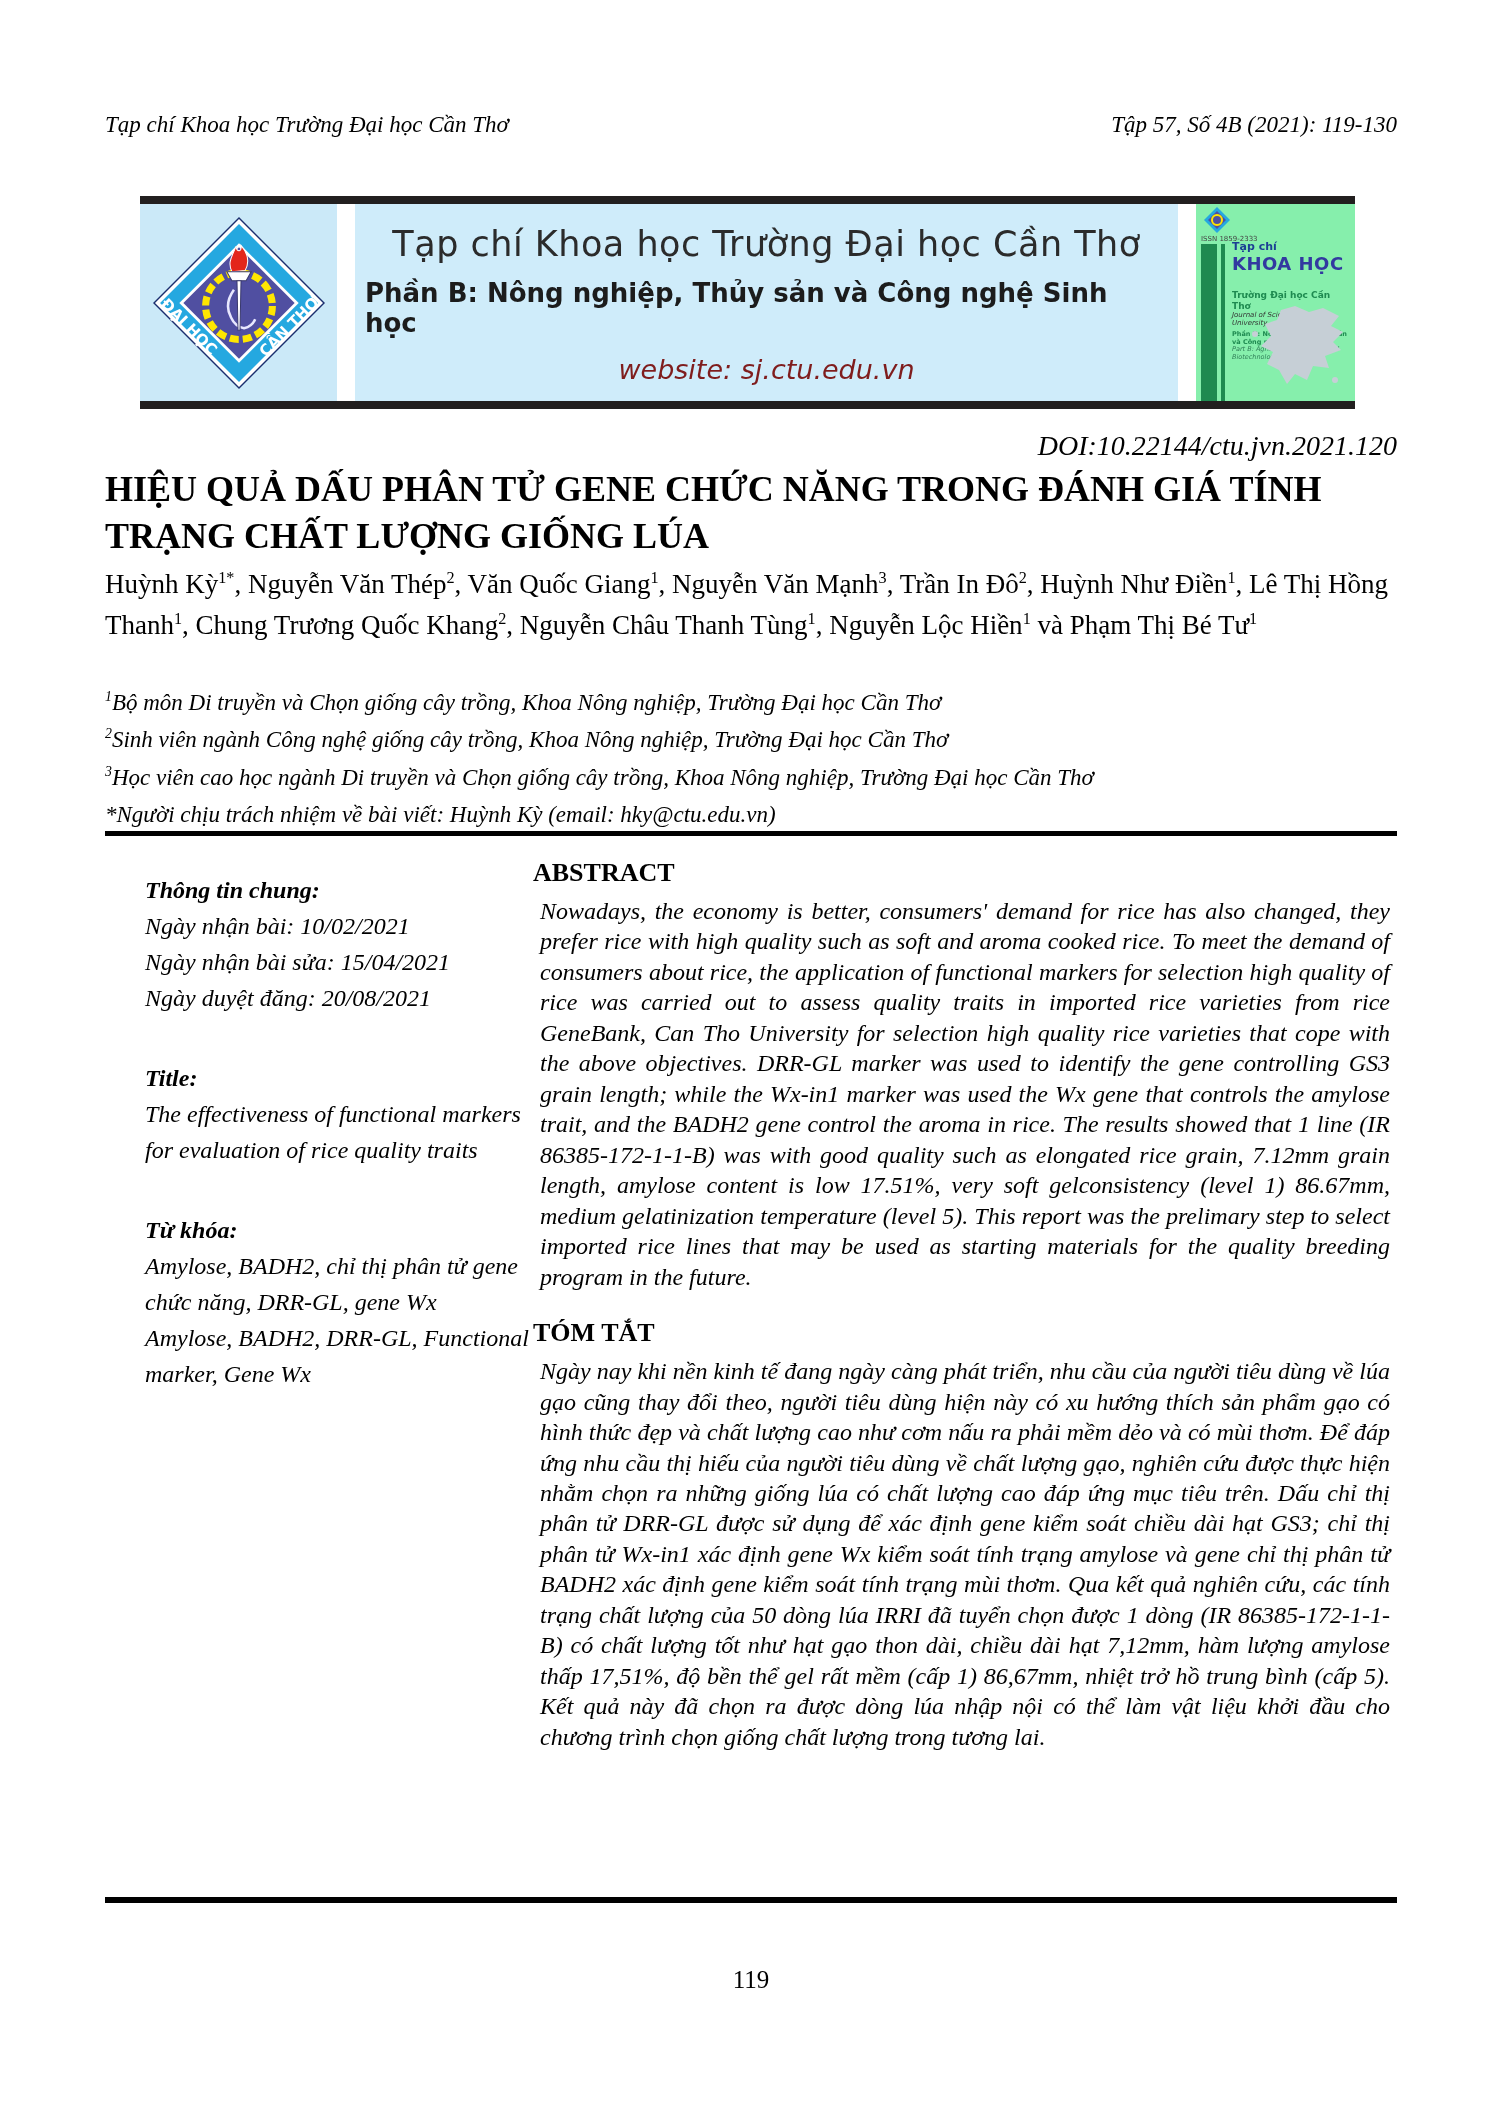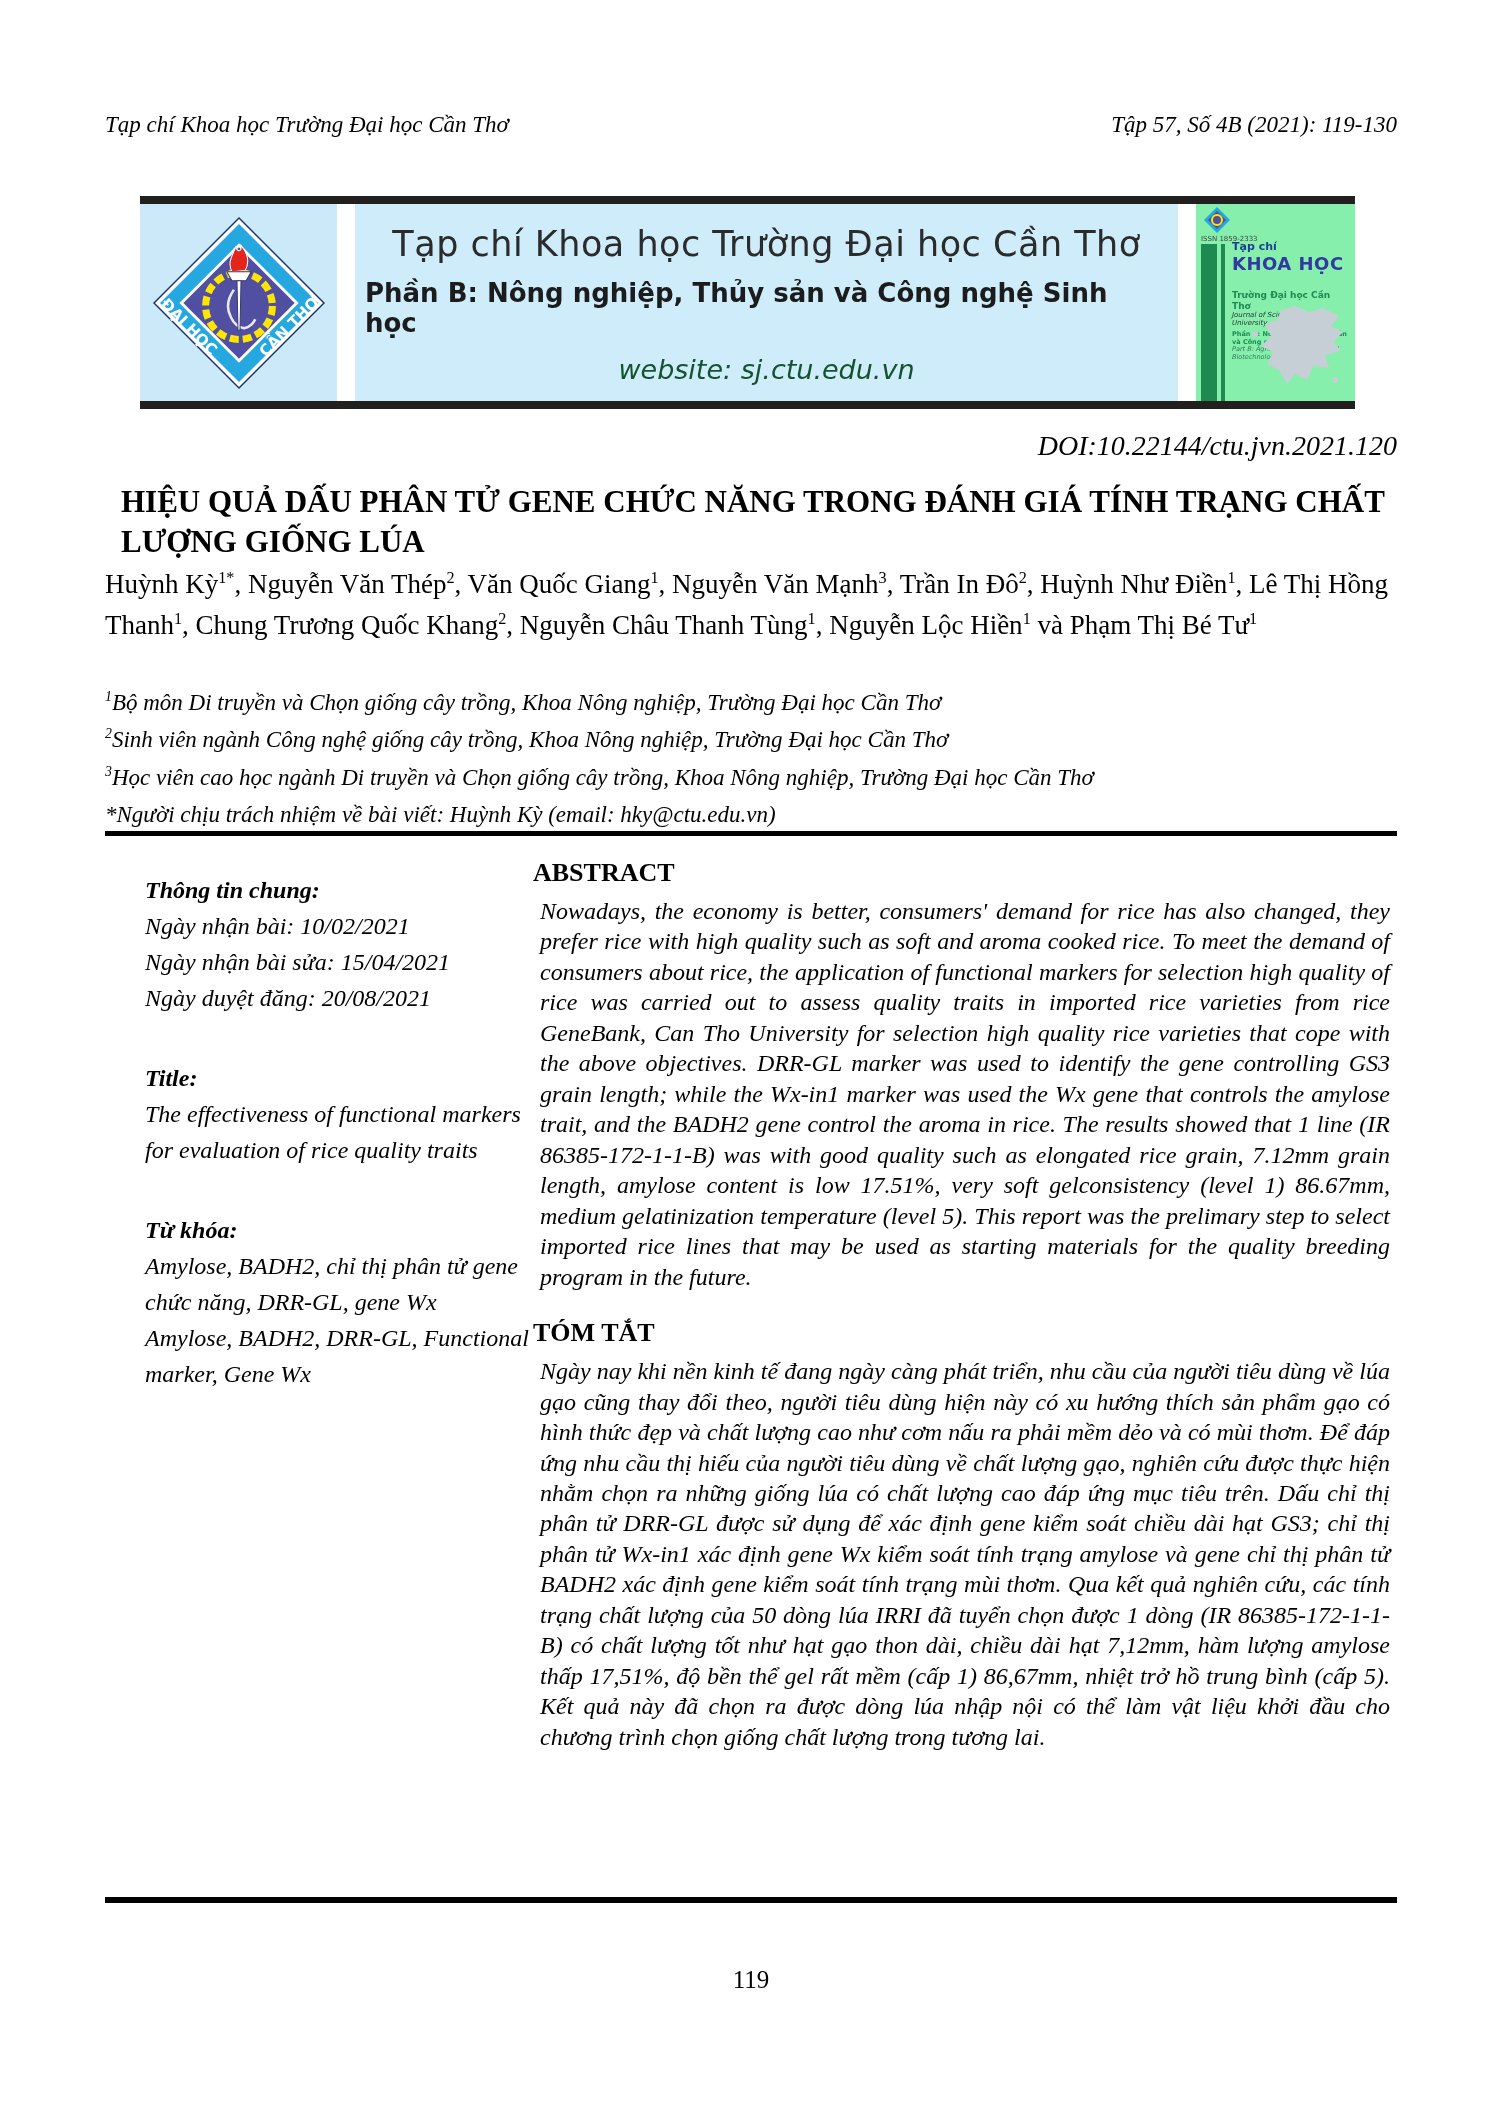--- a/index.html
+++ b/index.html
@@ -22,42 +22,42 @@
   .banner .bar{height:8px;background:#221f1f;}
   .banner-body{display:flex;height:197px;}
   .logo-panel{width:197px;background:#cbe9f8;display:flex;align-items:center;justify-content:center;}
   .panel-gap{width:18px;background:#ffffff;}
   .center-panel{
     flex:1;background:#cfecfa;display:flex;flex-direction:column;align-items:center;
     font-family:"DejaVu Sans",sans-serif;padding:20px 10px 16px;box-sizing:border-box;
   }
   .banner-journal{font-size:35px;color:#2b2b2b;letter-spacing:.5px;}
   .banner-section{font-size:26px;font-weight:bold;color:#1c1c1c;margin-top:14px;}
-  .banner-website{font-size:27px;font-style:italic;color:#14532d;margin-top:auto;}
+  .banner-website{font-size:27px;font-style:italic;color:#7f1d1d;margin-top:auto;}
 
   
   .cover-panel{width:159px;background:#86efac;position:relative;overflow:hidden;}
   .cover-issn{position:absolute;left:5px;top:31px;font-family:"DejaVu Sans",sans-serif;font-size:7px;color:#444;}
   .green-band{position:absolute;left:5px;top:40px;width:16px;bottom:0;background:#1e8a50;}
   .green-stripe{position:absolute;left:25px;top:40px;width:4px;bottom:0;background:#1e8a50;}
   .cover-text{position:absolute;left:36px;top:37px;width:118px;font-family:"DejaVu Sans",sans-serif;line-height:1.15;}
   .cover-tapchi{font-size:11px;font-weight:bold;color:#1c3f94;}
   .cover-khoahoc{font-size:18px;font-weight:bold;color:#3239a0;letter-spacing:.5px;}
   .cover-truong{font-size:9px;font-weight:bold;color:#1e8a50;margin-top:16px;}
   .cover-jos{font-size:7px;font-style:italic;color:#333;}
   .cover-phanb{font-size:6.5px;color:#1e8a50;margin-top:4px;font-weight:bold;}
   .cover-partb{font-size:6.5px;font-style:italic;color:#2f7d57;}
   .cover-map{position:absolute;right:2px;bottom:12px;}
   .mini-logo{position:absolute;left:8px;top:3px;}
 
   
   .doi{position:absolute;top:430px;right:100px;font-style:italic;font-size:28px;}
   .article-title{
     position:absolute;top:466px;left:105px;width:1292px;
-    font-size:31px;font-weight:bold;line-height:1.3;margin:16px;
+    font-size:36px;font-weight:bold;line-height:1.3;margin:0;
   }
   .authors{position:absolute;top:564px;left:105px;width:1292px;font-size:27px;line-height:1.5;}
   .affiliations{position:absolute;top:684px;left:105px;width:1292px;font-style:italic;font-size:23px;line-height:1.62;}
   .rule-1{position:absolute;top:831px;left:105px;width:1292px;height:5px;background:#000;}
   .rule-2{position:absolute;top:1897px;left:105px;width:1292px;height:6px;background:#000;}
 
   
   .columns{position:absolute;top:858px;left:105px;width:1292px;display:flex;}
   .sidebar{
     width:428px;box-sizing:border-box;padding-left:40px;padding-top:14px;

